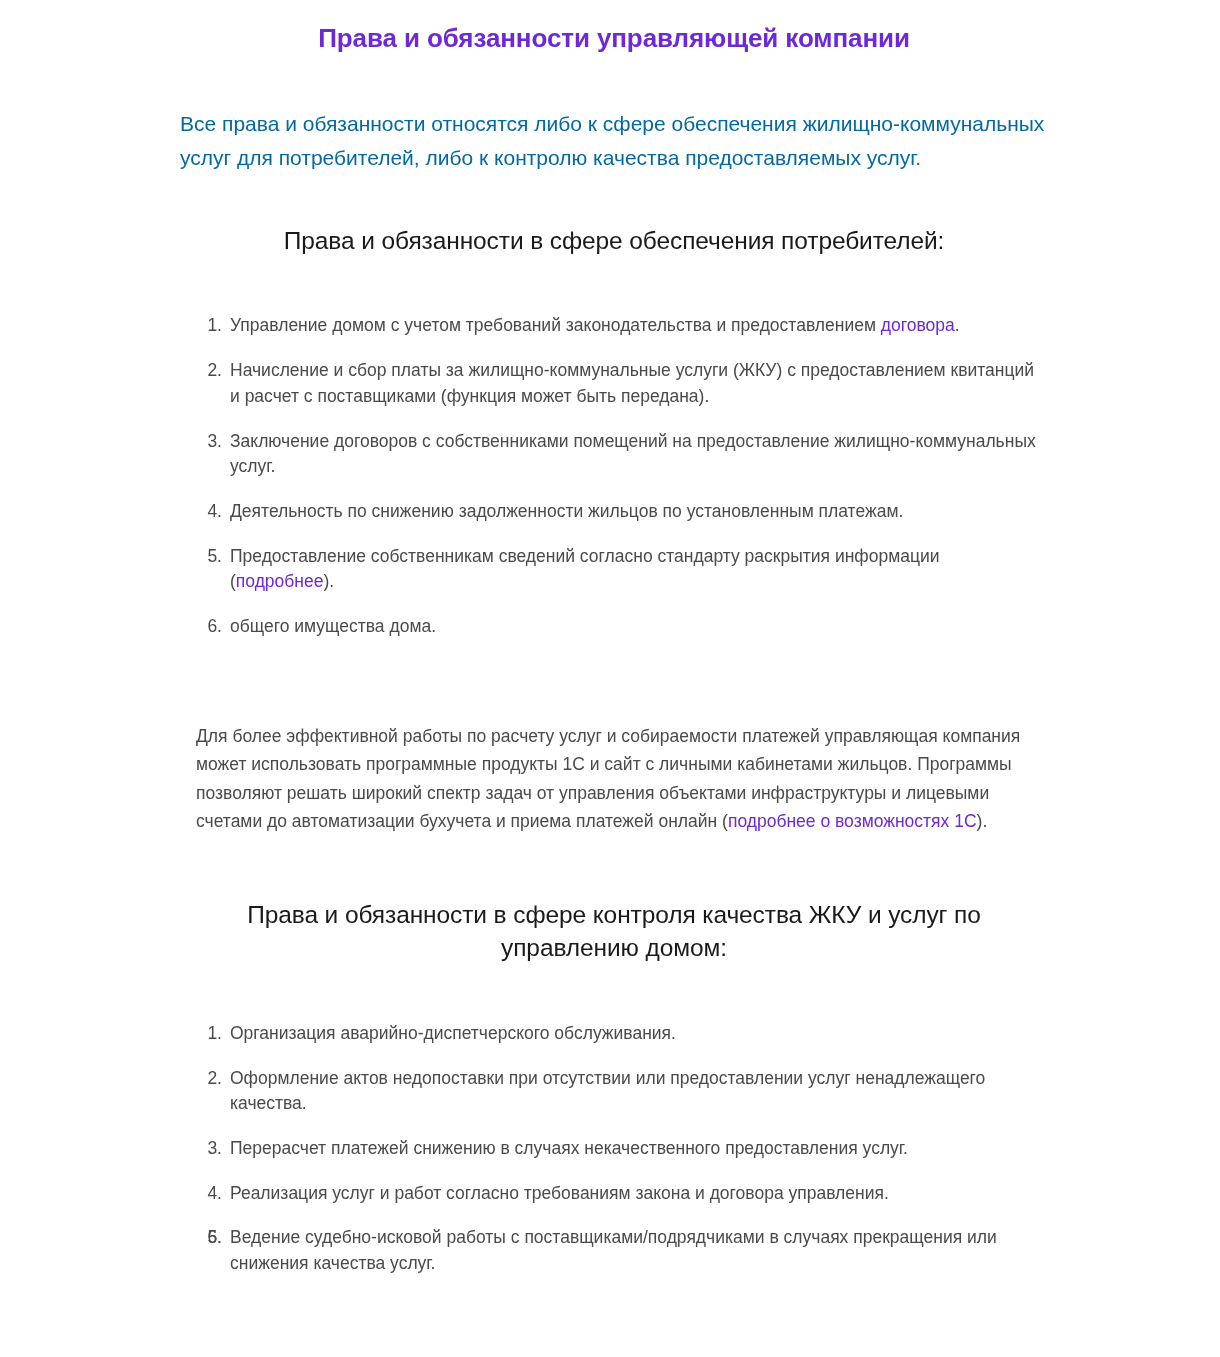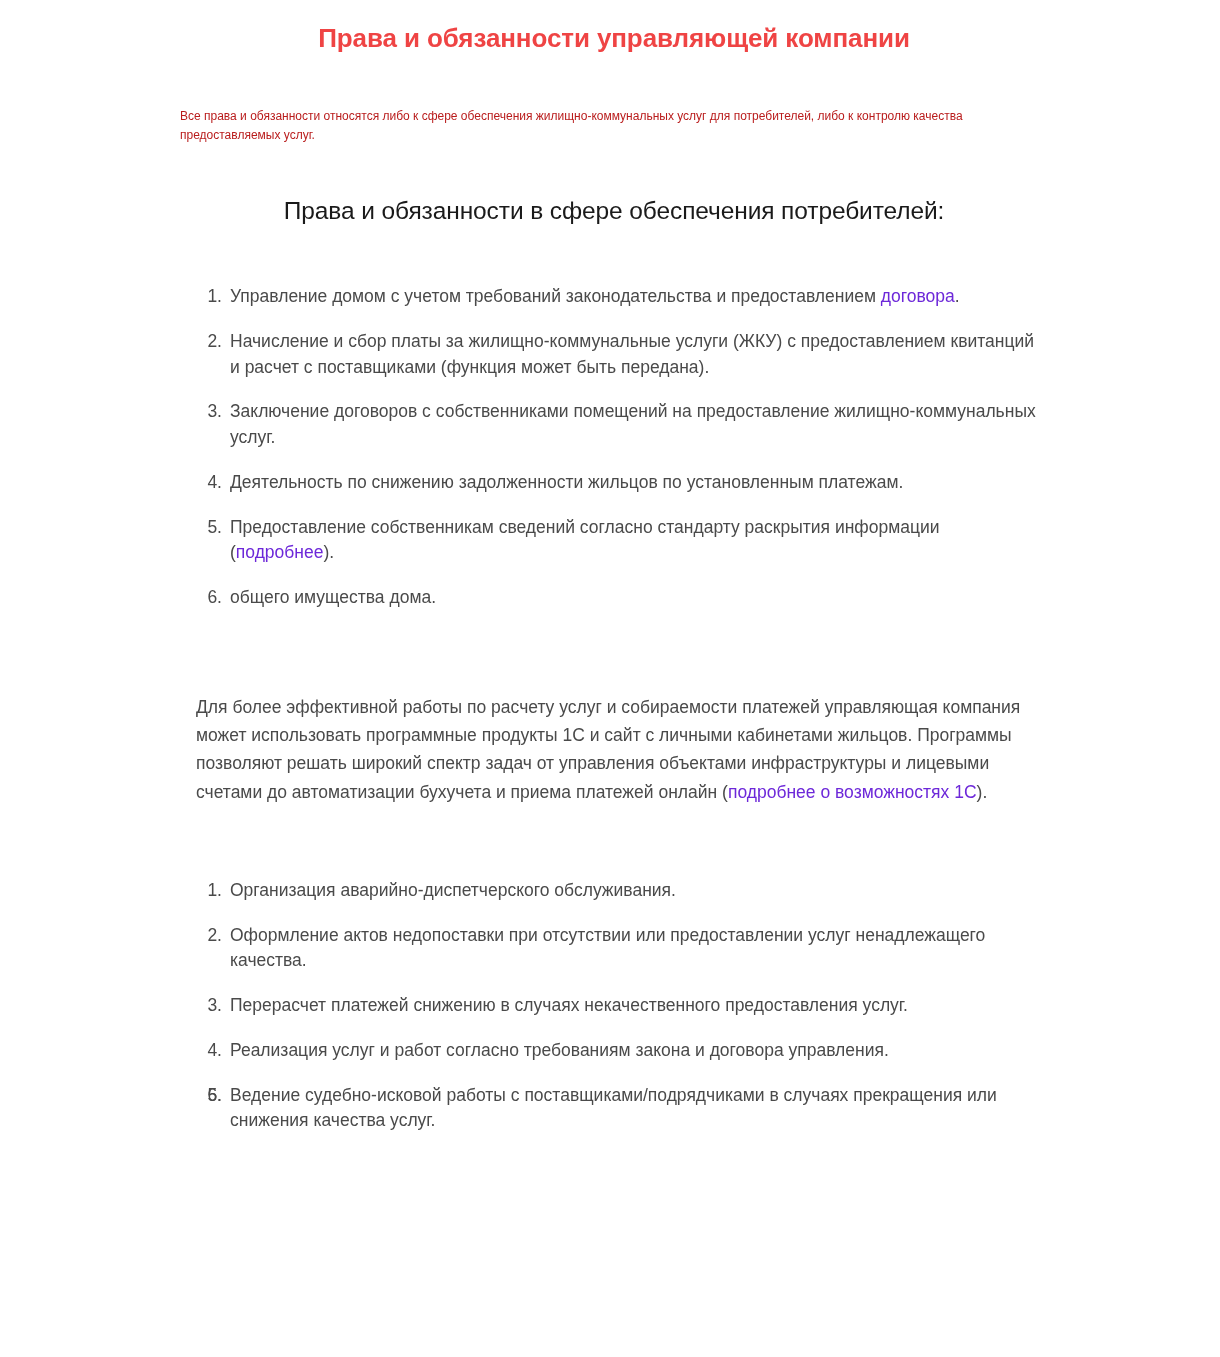--- a/index.html
+++ b/index.html
@@ -19,31 +19,31 @@
     position: relative;
     width: 1220px;
     box-sizing: border-box;
     padding: 0 172px 0 180px;
   }
   .doc-title {
     margin: 0;
     padding-top: 22px;
     font-size: 26px;
     font-weight: bold;
-    color: #ef4444;
+    color: #6d28d9;
     text-align: center;
     letter-spacing: -0.1px;
     line-height: 1.25;
   }
   .intro {
     margin: 0;
     padding-top: 52px;
-    font-size: 12px;
+    font-size: 21px;
     line-height: 1.62;
-    color: #b91c1c;
+    color: #0369a1;
   }
   .section-heading {
     margin: 0;
     font-size: 24.5px;
     font-weight: normal;
     color: #1a1a1a;
     text-align: center;
     line-height: 1.34;
     letter-spacing: -0.1px;
   }
@@ -120,20 +120,21 @@
     <li class="num-item">
       <span class="marker">6.</span>
       <span>общего имущества дома.</span>
     </li>
   </ol>
 
   <p class="para mid">
     <span>Для более эффективной работы по расчету услуг и собираемости платежей управляющая компания может использовать программные продукты 1С и сайт с личными кабинетами жильцов. Программы позволяют решать широкий спектр задач от управления объектами инфраструктуры и лицевыми счетами до автоматизации бухучета и приема платежей онлайн (</span><a class="doc-link" href="#">подробнее о возможностях 1С</a><span>).</span>
   </p>
 
+  <h2 class="section-heading second">Права и обязанности в сфере контроля качества ЖКУ и услуг по управлению домом:</h2>
 
   <ol class="num-list second">
     <li class="num-item">
       <span class="marker">1.</span>
       <span>Организация аварийно-диспетчерского обслуживания.</span>
     </li>
     <li class="num-item">
       <span class="marker">2.</span>
       <span>Оформление актов недопоставки при отсутствии или предоставлении услуг ненадлежащего качества.</span>
     </li>

